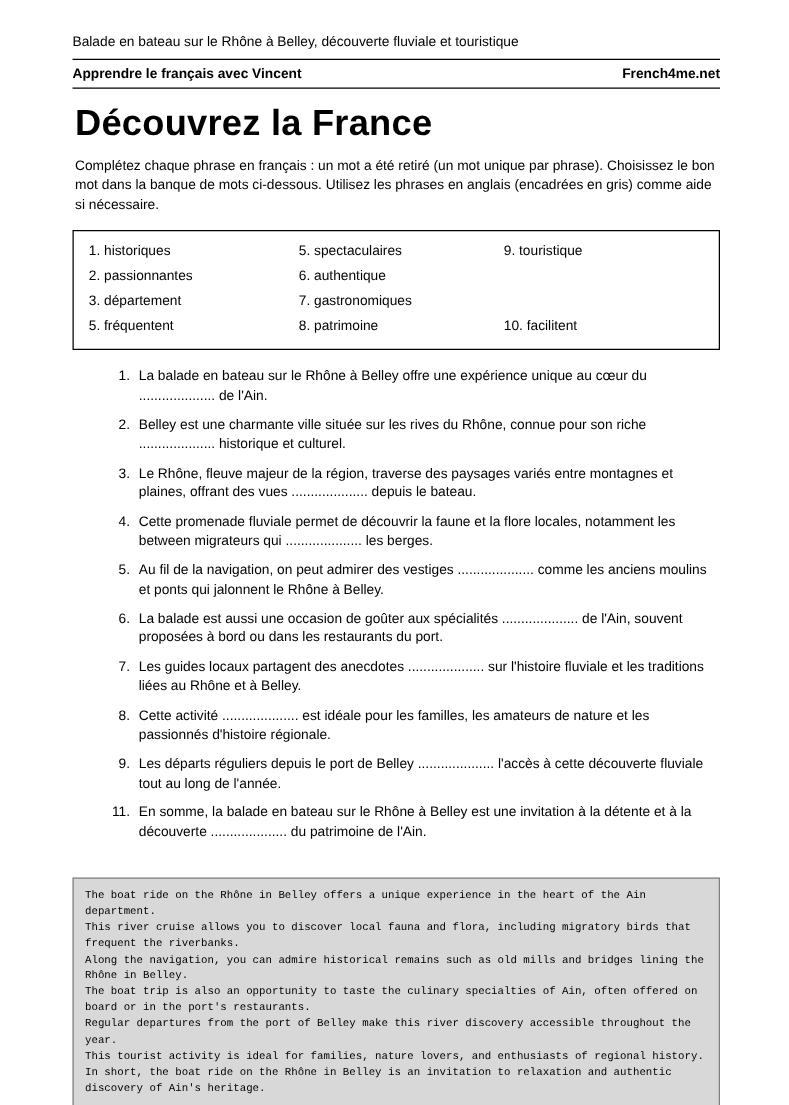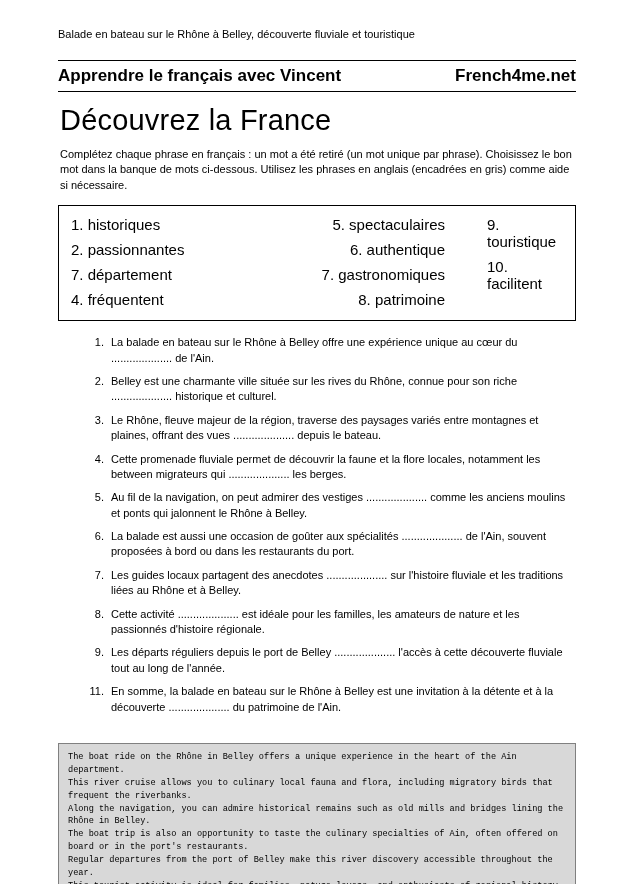--- a/index.html
+++ b/index.html
@@ -8,57 +8,56 @@
     height: 884px;
     box-sizing: border-box;
     padding: 28px 55px 20px 58px;
     background: #ffffff;
     font-family: "Liberation Sans", sans-serif;
     color: #000000;
     overflow: hidden;
   }
   .topline {
     font-size: 11px;
-    margin-bottom: 20px;
+    margin-bottom: 7px;
   }
   .rule {
     border: none;
     border-top: 1px solid #000000;
     margin: 0 0 5px 0;
   }
   .brandrow {
     display: flex;
     justify-content: space-between;
-    font-size: 17px;
+    font-size: 11px;
     font-weight: bold;
     margin-bottom: 5px;
   }
   .page-title {
     font-size: 29px;
-    font-weight: normal;
+    font-weight: bold;
     margin: 12px 0 10px 2px;
     letter-spacing: 0.2px;
   }
   .instructions {
     font-size: 11px;
     line-height: 1.4;
     margin: 0 2px 12px 2px;
   }
   .wordbank {
     border: 1px solid #000000;
     padding: 10px 12px 12px 12px;
     display: flex;
-    font-size: 15px;
+    font-size: 11px;
     margin-bottom: 14px;
-    gap: 42px;
   }
   .wb-col { display: flex; flex-direction: column; }
   .wb-col-1 { width: 168px; }
-  .wb-col-2 { width: 164px; align-items: flex-end; }
-  .wb-col-3 { flex: 1; }
+  .wb-col-2 { width: 164px; }
+  .wb-col-3 { flex: 1; justify-content: space-between; }
   .wb-item { margin-bottom: 8px; }
   .wb-item:last-child { margin-bottom: 0; }
   .exercises {
     margin: 4px 0 0 24px;
     font-size: 11px;
   }
   .exercise {
     display: grid;
     grid-template-columns: 22px 1fr;
     column-gap: 7px;
@@ -93,22 +92,22 @@
   <hr class="rule">
 
   <div class="page-title">Découvrez la France</div>
 
   <p class="instructions">Complétez chaque phrase en français : un mot a été retiré (un mot unique par phrase). Choisissez le bon mot dans la banque de mots ci-dessous. Utilisez les phrases en anglais (encadrées en gris) comme aide si nécessaire.</p>
 
   <div class="wordbank">
     <div class="wb-col wb-col-1">
       <div class="wb-item">1. historiques</div>
       <div class="wb-item">2. passionnantes</div>
-      <div class="wb-item">7. département</div>
-      <div class="wb-item">4. fréquentent</div>
+      <div class="wb-item">3. département</div>
+      <div class="wb-item">5. fréquentent</div>
     </div>
     <div class="wb-col wb-col-2">
       <div class="wb-item">5. spectaculaires</div>
       <div class="wb-item">6. authentique</div>
       <div class="wb-item">7. gastronomiques</div>
       <div class="wb-item">8. patrimoine</div>
     </div>
     <div class="wb-col wb-col-3">
       <div class="wb-item">9. touristique</div>
       <div class="wb-item">10. facilitent</div>
@@ -153,20 +152,21 @@
       <span class="txt">Les départs réguliers depuis le port de Belley .................... l'accès à cette découverte fluviale tout au long de l'année.</span>
     </div>
     <div class="exercise">
       <span class="num">11.</span>
       <span class="txt">En somme, la balade en bateau sur le Rhône à Belley est une invitation à la détente et à la découverte .................... du patrimoine de l'Ain.</span>
     </div>
   </div>
 
   <div class="translation-box">
     <div class="translation-line">The boat ride on the Rhône in Belley offers a unique experience in the heart of the Ain department.</div>
-    <div class="translation-line">This river cruise allows you to culinary local fauna and flora, including migratory birds that frequent the riverbanks.</div>
+    <div class="translation-line">This river cruise allows you to discover local fauna and flora, including migratory birds that frequent the riverbanks.</div>
     <div class="translation-line">Along the navigation, you can admire historical remains such as old mills and bridges lining the Rhône in Belley.</div>
     <div class="translation-line">The boat trip is also an opportunity to taste the culinary specialties of Ain, often offered on board or in the port's restaurants.</div>
     <div class="translation-line">Regular departures from the port of Belley make this river discovery accessible throughout the year.</div>
     <div class="translation-line">This tourist activity is ideal for families, nature lovers, and enthusiasts of regional history.</div>
+    <div class="translation-line">In short, the boat ride on the Rhône in Belley is an invitation to relaxation and authentic discovery of Ain's heritage.</div>
   </div>
 
 </div>
 
 </body></html>

